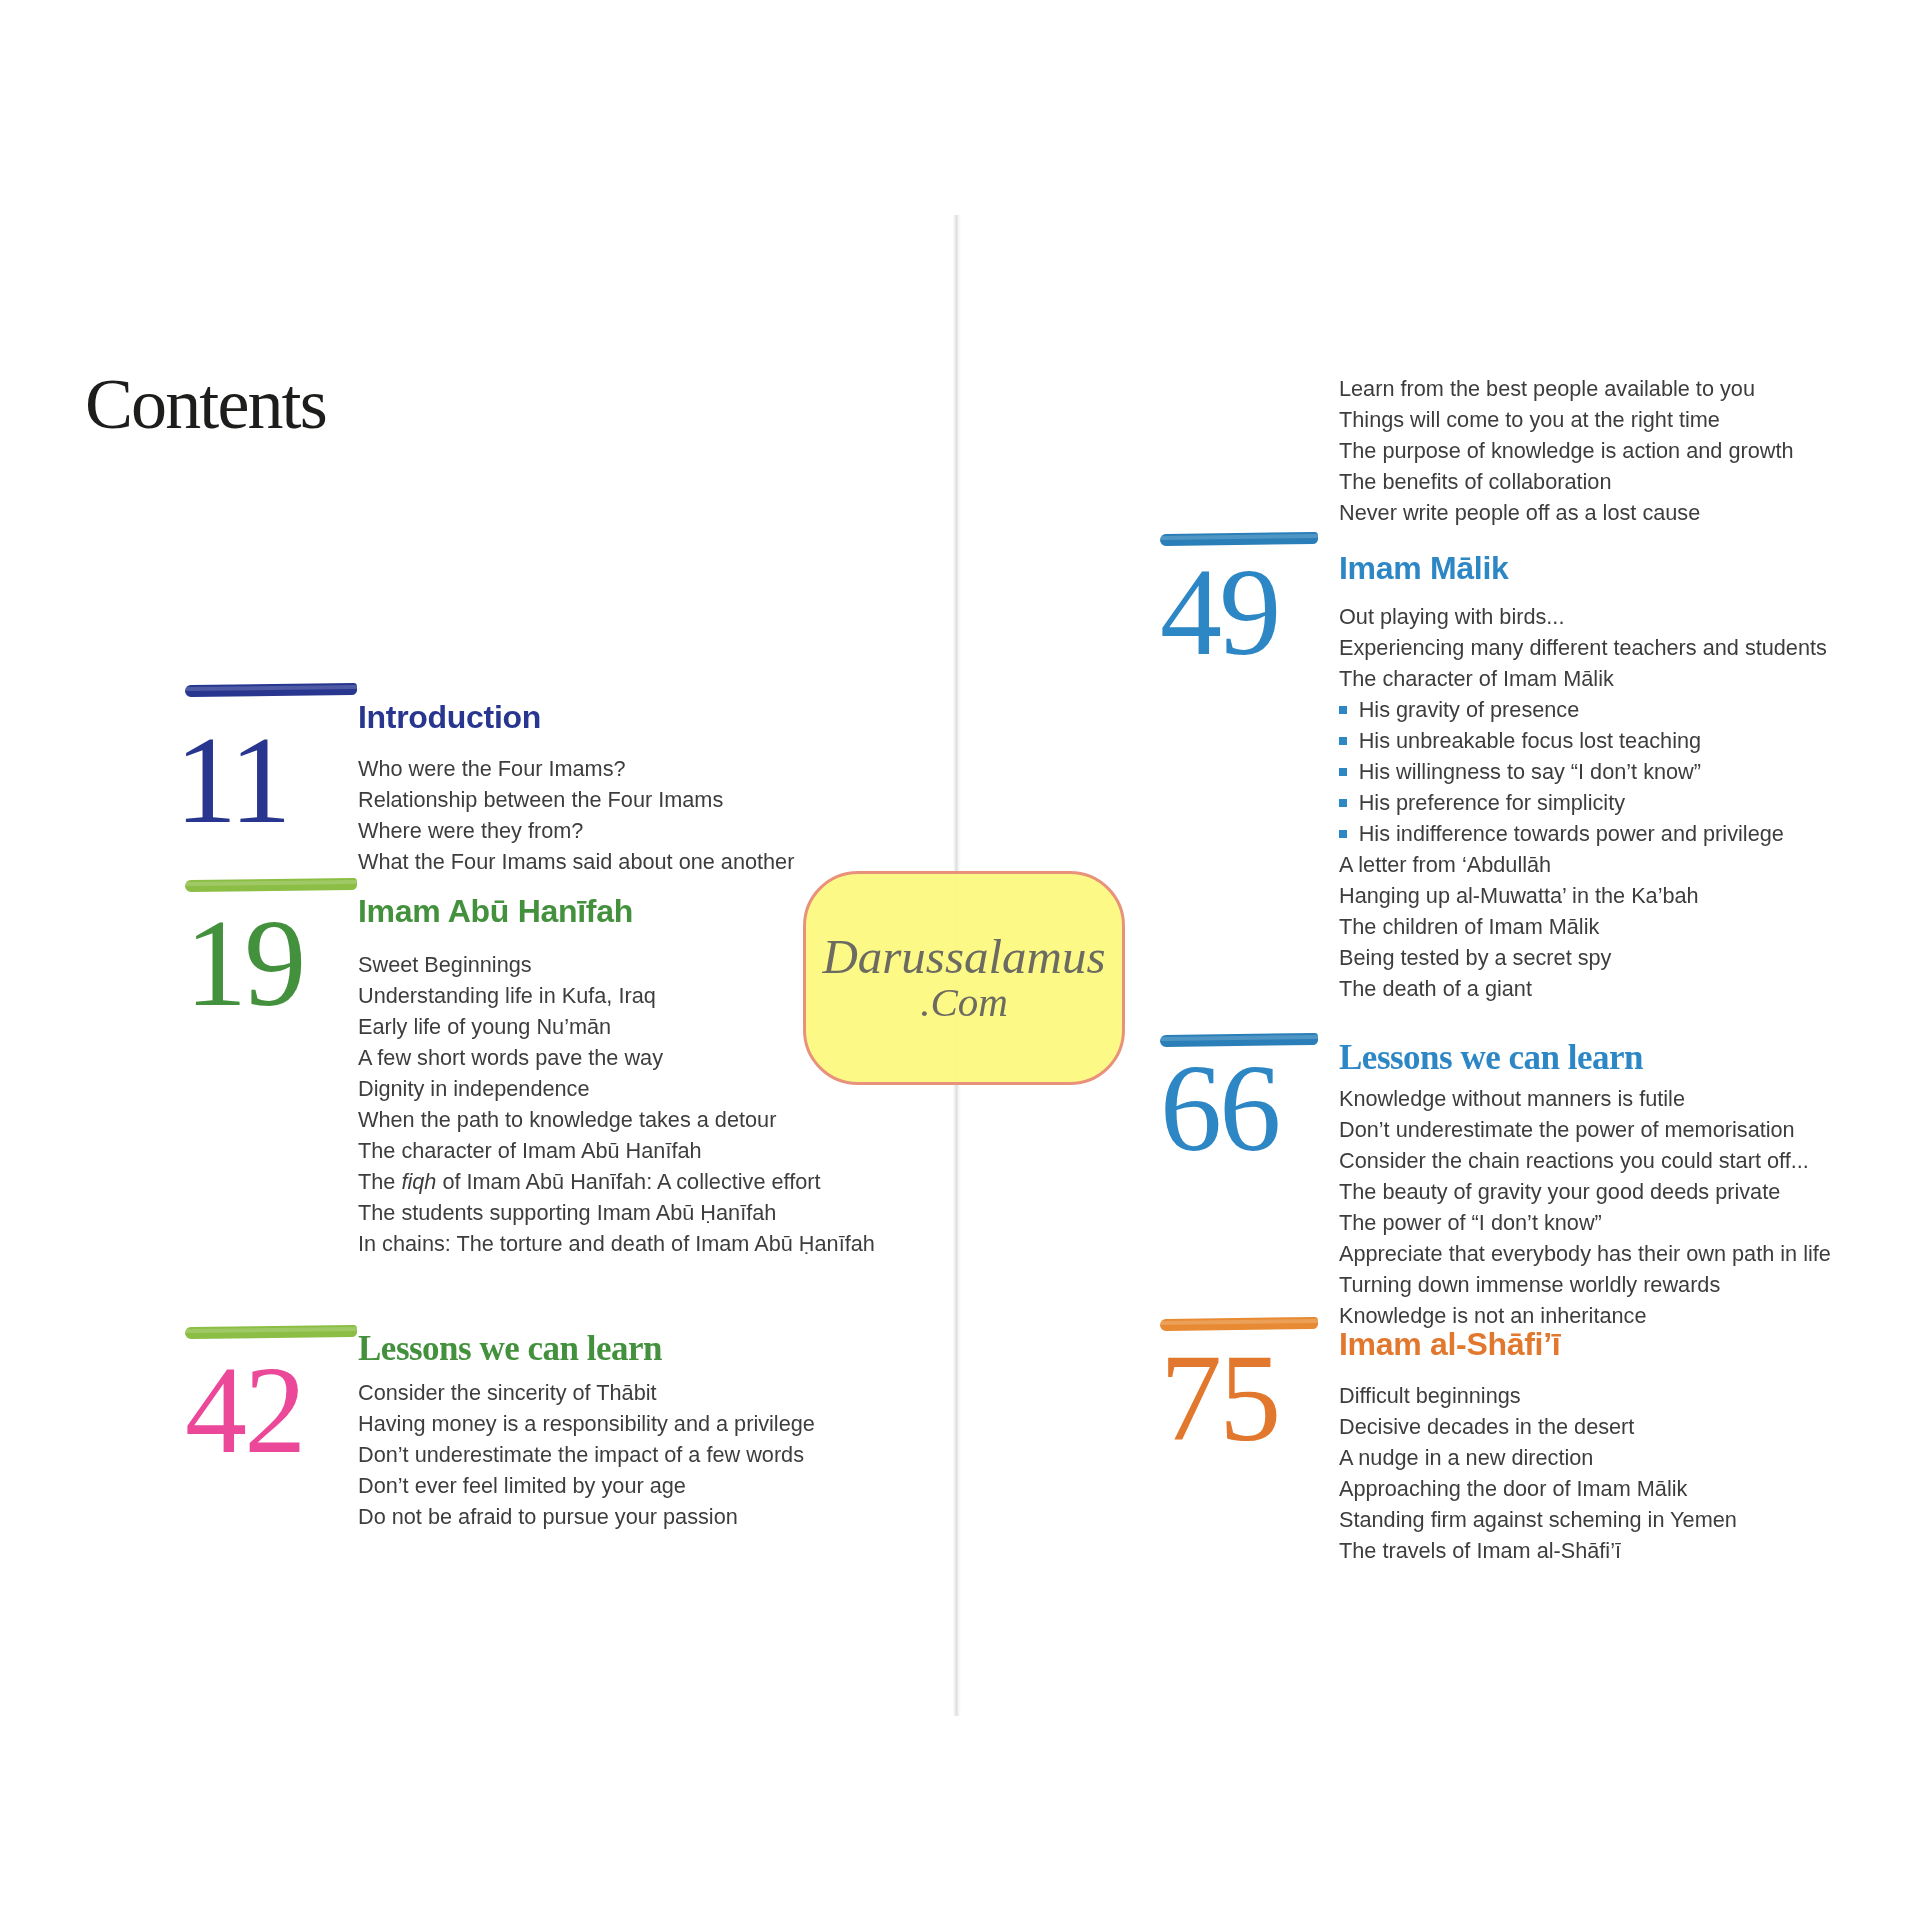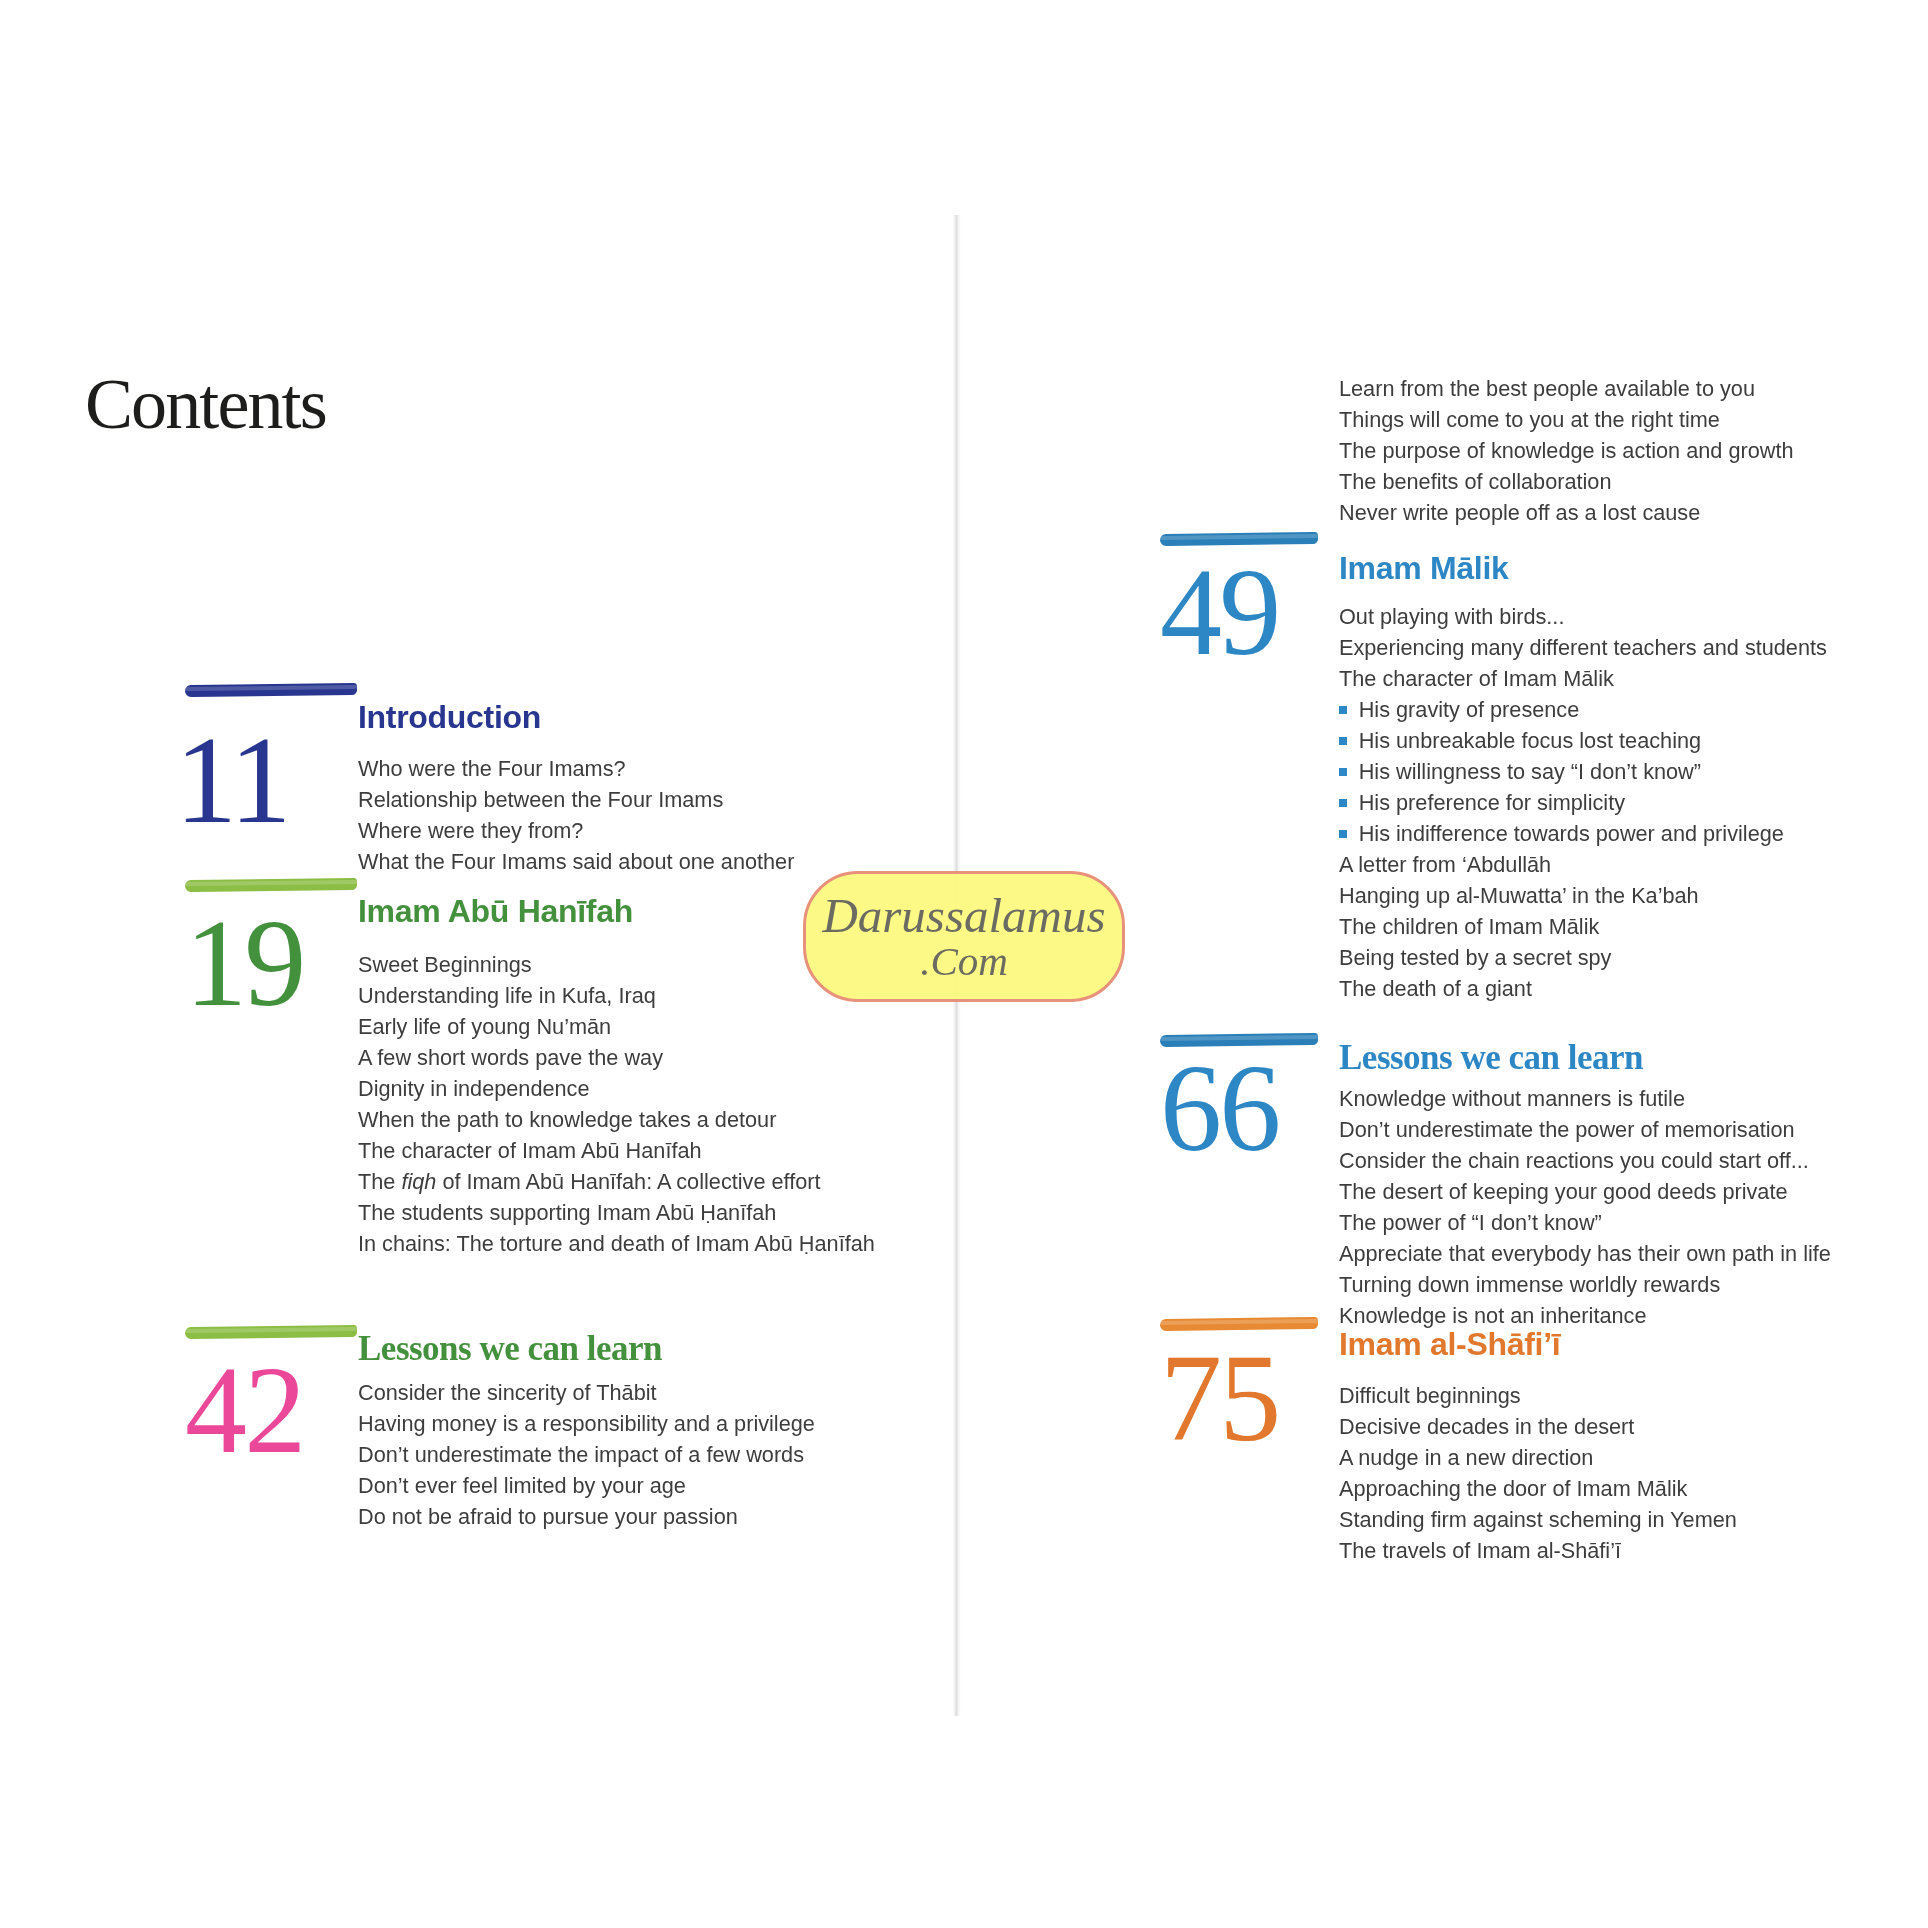--- a/index.html
+++ b/index.html
@@ -25,21 +25,21 @@
   .head-sans{position:absolute;font-weight:700;font-size:32px;letter-spacing:-0.3px;white-space:nowrap;}
   .head-serif{
     position:absolute;font-family:"Liberation Serif",serif;font-weight:700;
     font-size:35px;letter-spacing:-0.5px;white-space:nowrap;
   }
   .items{position:absolute;font-size:21.7px;color:#3d3d3d;line-height:31px;white-space:nowrap;}
   .item{height:31px;}
   .it{font-style:italic;}
   .bullet{display:inline-block;width:7.5px;height:7.5px;margin-right:12.2px;margin-bottom:2.8px;vertical-align:middle;}
   .watermark{
-    position:absolute;left:803px;top:871px;width:322px;height:131px;
+    position:absolute;left:803px;top:871px;width:322px;height:214px;
     background:rgba(252,249,127,0.95);border:3.8px solid #e8927c;border-radius:55px;
     display:flex;flex-direction:column;align-items:center;justify-content:center;z-index:5;
     box-sizing:border-box;
   }
   .wm1{font-family:"Liberation Serif",serif;font-style:italic;font-size:49px;color:#6b6b62;line-height:1.02;}
   .wm2{font-family:"Liberation Serif",serif;font-style:italic;font-size:41px;color:#6b6b62;line-height:1.02;}
 </style>
 </head>
 <body>
 
@@ -118,21 +118,21 @@
         </div>
       </div>
       <div>
         <div class="brush" style="left: 1160px; top: 1034px; width: 158px; background: rgb(42, 127, 184);"></div>
         <div class="num" style="left: 1160px; top: 1061px; color: rgb(46, 135, 197);">66</div>
         <div class="head-serif" style="left: 1339px; top: 1038px; color: rgb(46, 135, 197);">Lessons we can learn</div>
         <div class="items" style="left: 1339px; top: 1083px;">
           <div class="item"><span>Knowledge without manners is futile</span></div>
           <div class="item"><span>Don’t underestimate the power of memorisation</span></div>
           <div class="item"><span>Consider the chain reactions  you could start off...</span></div>
-          <div class="item"><span>The desert of keeping your good deeds private</span></div>
+          <div class="item"><span>The beauty of gravity your good deeds private</span></div>
           <div class="item"><span>The power of “I don’t know”</span></div>
           <div class="item"><span>Appreciate that everybody has their own path in life</span></div>
           <div class="item"><span>Turning down immense worldly rewards</span></div>
           <div class="item"><span>Knowledge is not an inheritance</span></div>
         </div>
       </div>
       <div>
         <div class="brush" style="left: 1160px; top: 1318px; width: 158px; background: rgb(231, 138, 51);"></div>
         <div class="num" style="left: 1160px; top: 1351px; color: rgb(225, 120, 46);">75</div>
         <div class="head-sans" style="left: 1339px; top: 1326px; color: rgb(225, 120, 46);">Imam al-Shāfi’ī</div>

